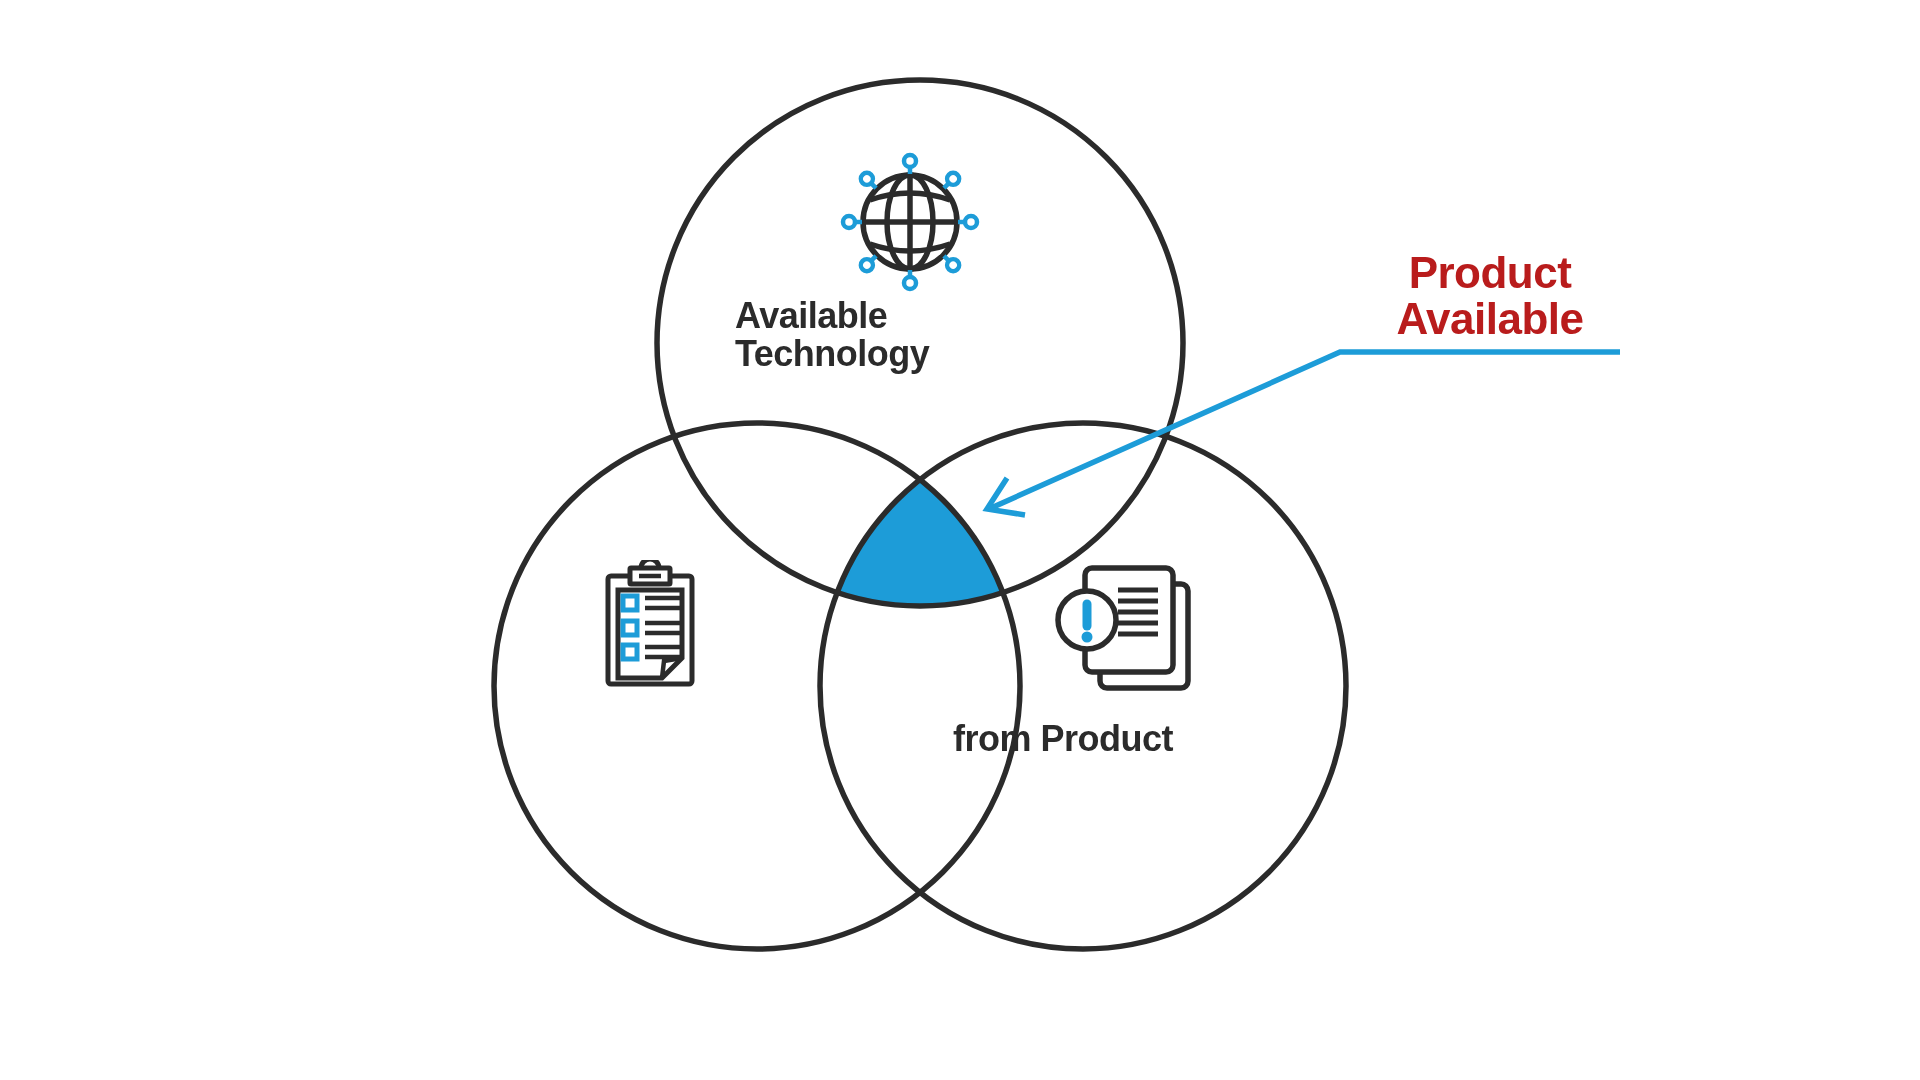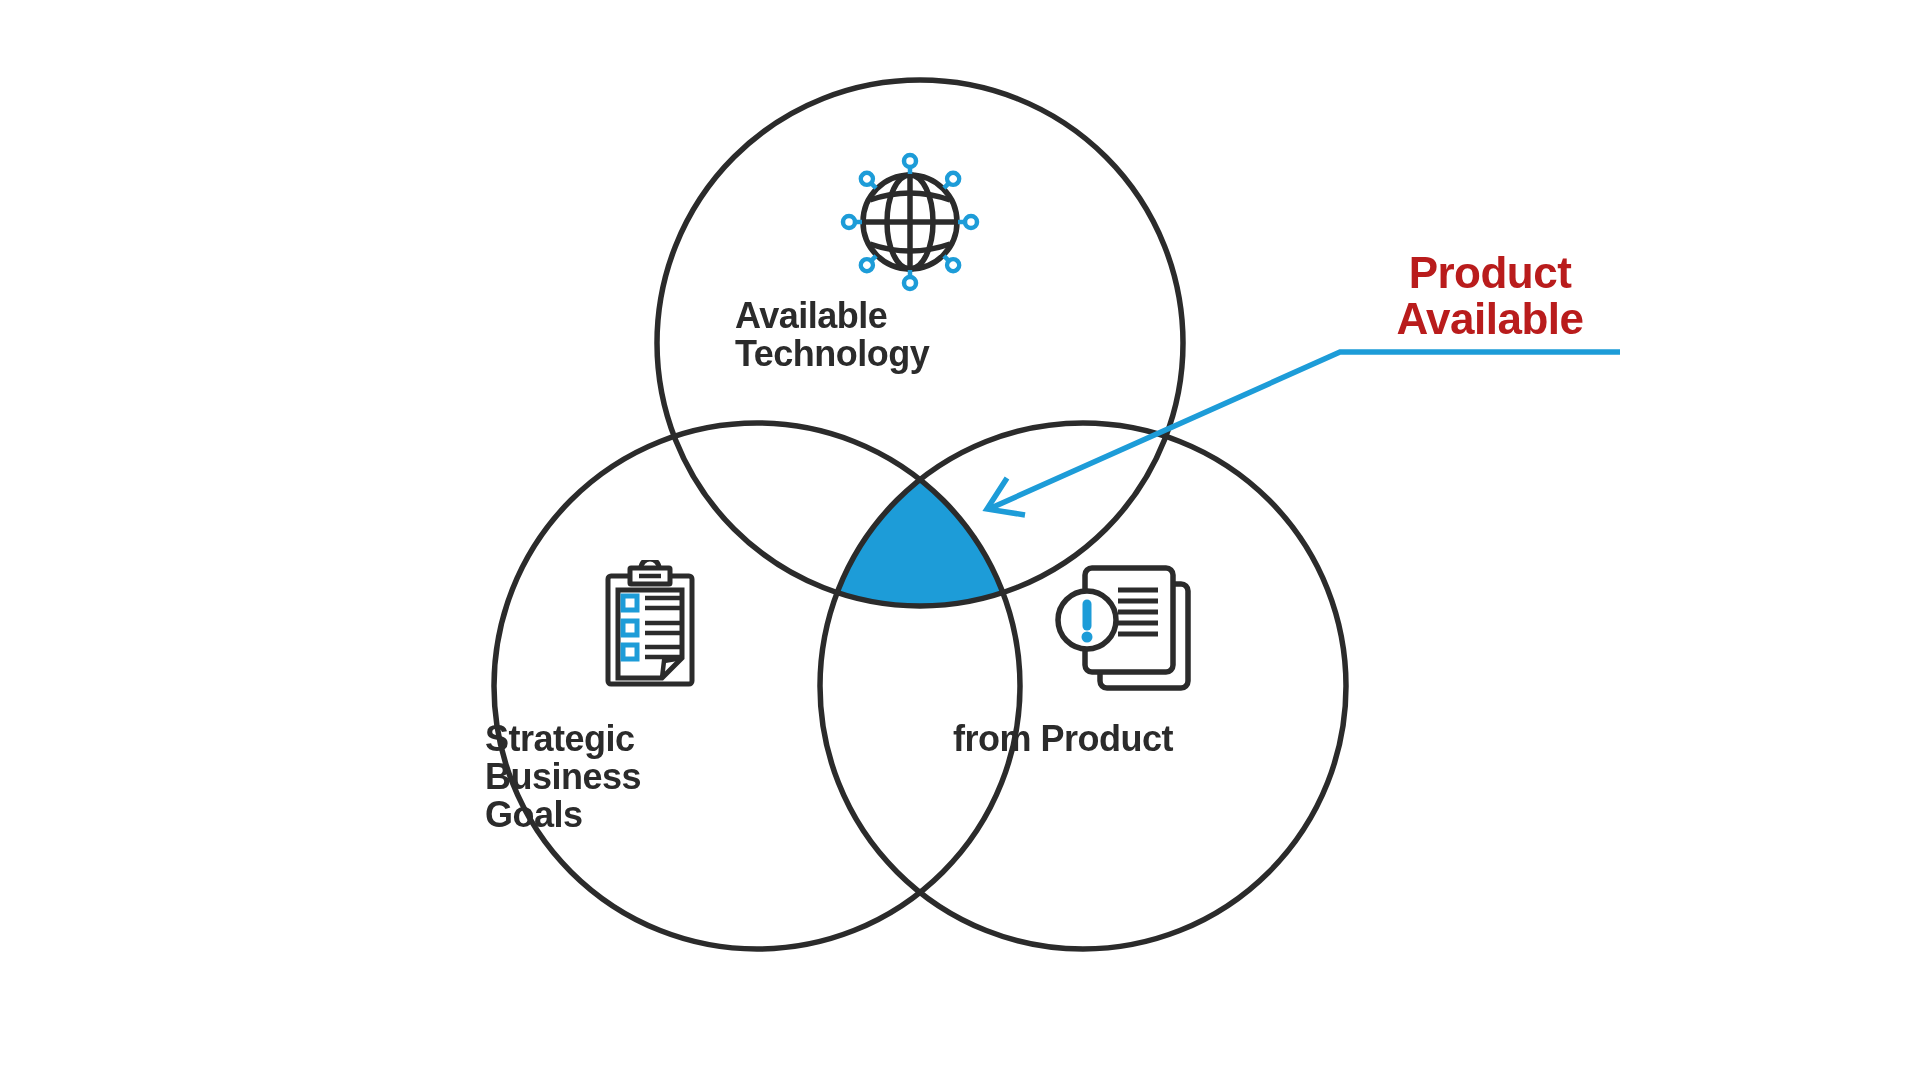--- a/index.html
+++ b/index.html
@@ -115,25 +115,20 @@
     <circle cx="33" cy="60" r="29" stroke="#2b2b2b" fill="#ffffff" stroke-width="5.5"></circle>
     <line class="acc-s" x1="33" y1="44" x2="33" y2="66" stroke-width="9" stroke-linecap="round"></line>
     <circle class="acc-f" cx="33" cy="77" r="5.5"></circle>
   </svg>
 
   <div class="vlabel" style="left:735px; top:297px; width:350px;">
     <div>Available</div>
     <div>Technology</div>
   </div>
 
-  <div class="vlabel" style="left:485px; top:720px; width:350px;">
-    <div>Strategic</div>
-    <div>Business</div>
-    <div>Goals</div>
-  </div>
 
   <div class="vlabel" style="left:953px; top:720px; width:350px;">
     <div>from Product</div>
   </div>
 
   <div class="annotation-label" style="left:1315px; top:250px; width:350px;">
     <div>Product</div>
     <div>Available</div>
   </div>
 

